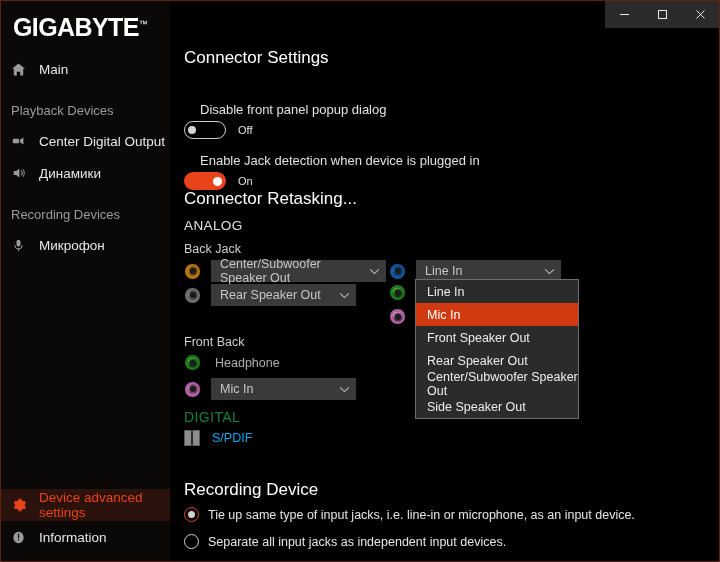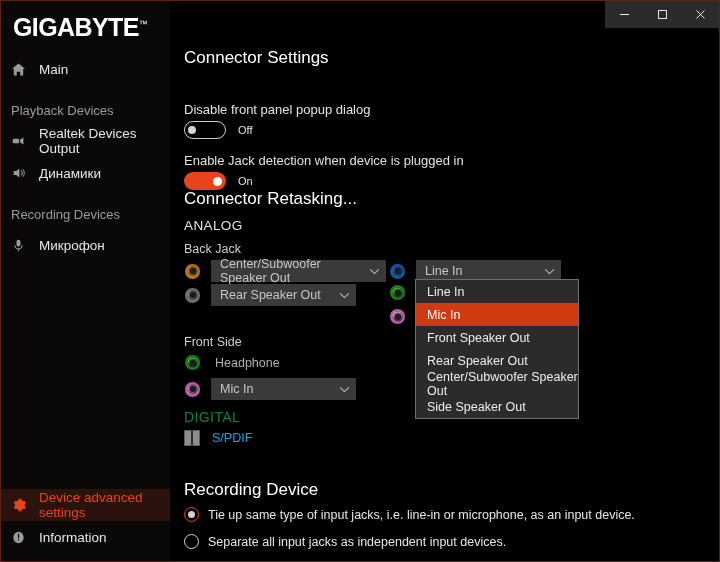--- a/index.html
+++ b/index.html
@@ -117,20 +117,21 @@
     right: 0; bottom: 0;
   }
   .h1 {
     position: absolute;
     color: #ffffff;
     font-size: 17px;
   }
   .lbl {
     color: #e2e2e2;
     font-size: 13px;
+    margin-left: 16px;
   }
   .lbl-dim {
     color: #cfcfcf;
     font-size: 12.5px;
   }
 
   
   .toggle {
     width: 42px; height: 18px;
     border-radius: 9px;
@@ -288,21 +289,21 @@
 
       <div class="navhead">Playback Devices</div>
 
       <div class="navitem">
         <span class="nicon">
           <svg width="16" height="16" viewBox="0 0 18 18" fill="currentColor">
               <rect x="2" y="6.5" width="7" height="5" rx="1.2"></rect>
               <path d="M10 7.5l4-2.5v8l-4-2.5z"></path>
             </svg>
         </span>
-        <span class="nlabel">Realtek Devices Output</span>
+        <span class="nlabel">Center Digital Output</span>
       </div>
 
       <div class="navitem">
         <span class="nicon">
           <svg width="16" height="16" viewBox="0 0 18 18" fill="currentColor">
               <path d="M3 6.8h3l3.4-2.8v10l-3.4-2.8H3z"></path>
               <path d="M11.3 6.2a4 4 0 0 1 0 5.6" stroke="currentColor" stroke-width="1.2" fill="none"></path>
               <path d="M13.2 4.6a6.4 6.4 0 0 1 0 8.8" stroke="currentColor" stroke-width="1.1" fill="none"></path>
             </svg>
         </span>
@@ -421,21 +422,21 @@
           <span class="inner"></span>
         </div>
     </div>
 
     <div class="row" style="position:absolute; left:219px; top:280px;">
       <div class="jack" style="background:radial-gradient(circle at 50% 45%, #f0a8e0 0 38%, #b35fa4 38% 100%);">
           <span class="inner"></span>
         </div>
     </div>
 
-    <div class="lbl-dim" style="position:absolute; left:14px; top:307px;">Front Side</div>
+    <div class="lbl-dim" style="position:absolute; left:14px; top:307px;">Front Back</div>
 
     <div class="row" style="position:absolute; left:14px; top:326px;">
       <div class="jack" style="background:radial-gradient(circle at 50% 45%, #4ec043 0 38%, #1f7a1c 38% 100%);">
           <span class="inner"></span>
         </div>
       <span style="margin-left:14px; color:#aeaeae; font-size:12.5px;">Headphone</span>
     </div>
 
     <div class="row" style="position:absolute; left:14px; top:350px;">
       <div class="jack" style="background:radial-gradient(circle at 50% 45%, #f0a8e0 0 38%, #b35fa4 38% 100%);">

